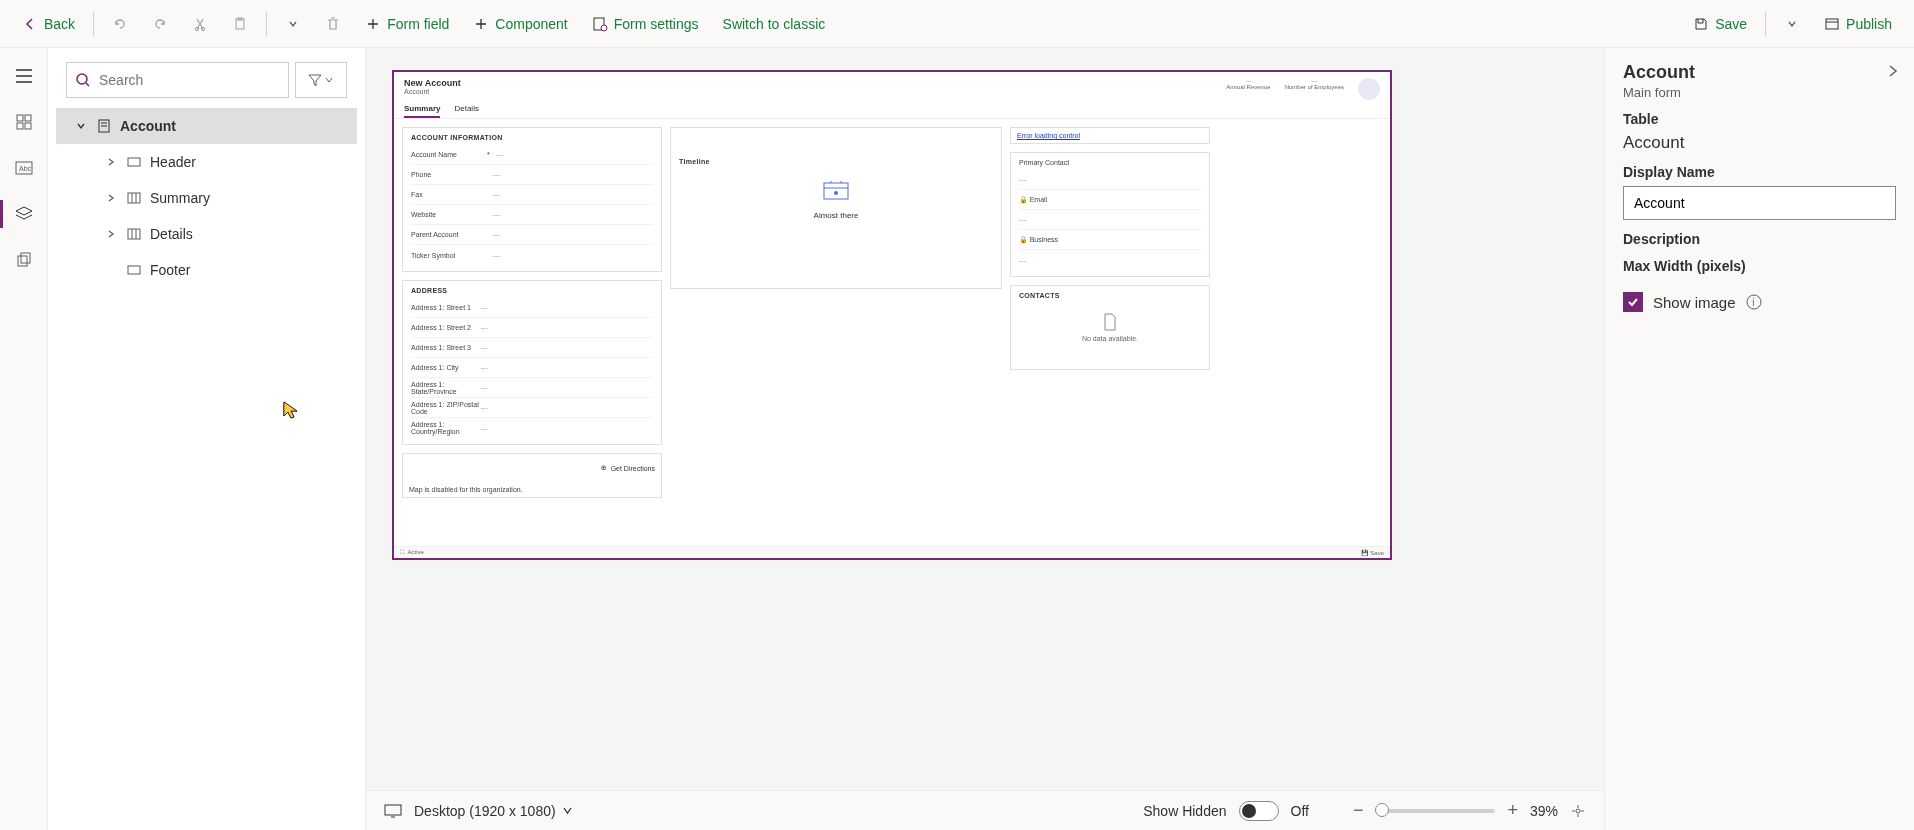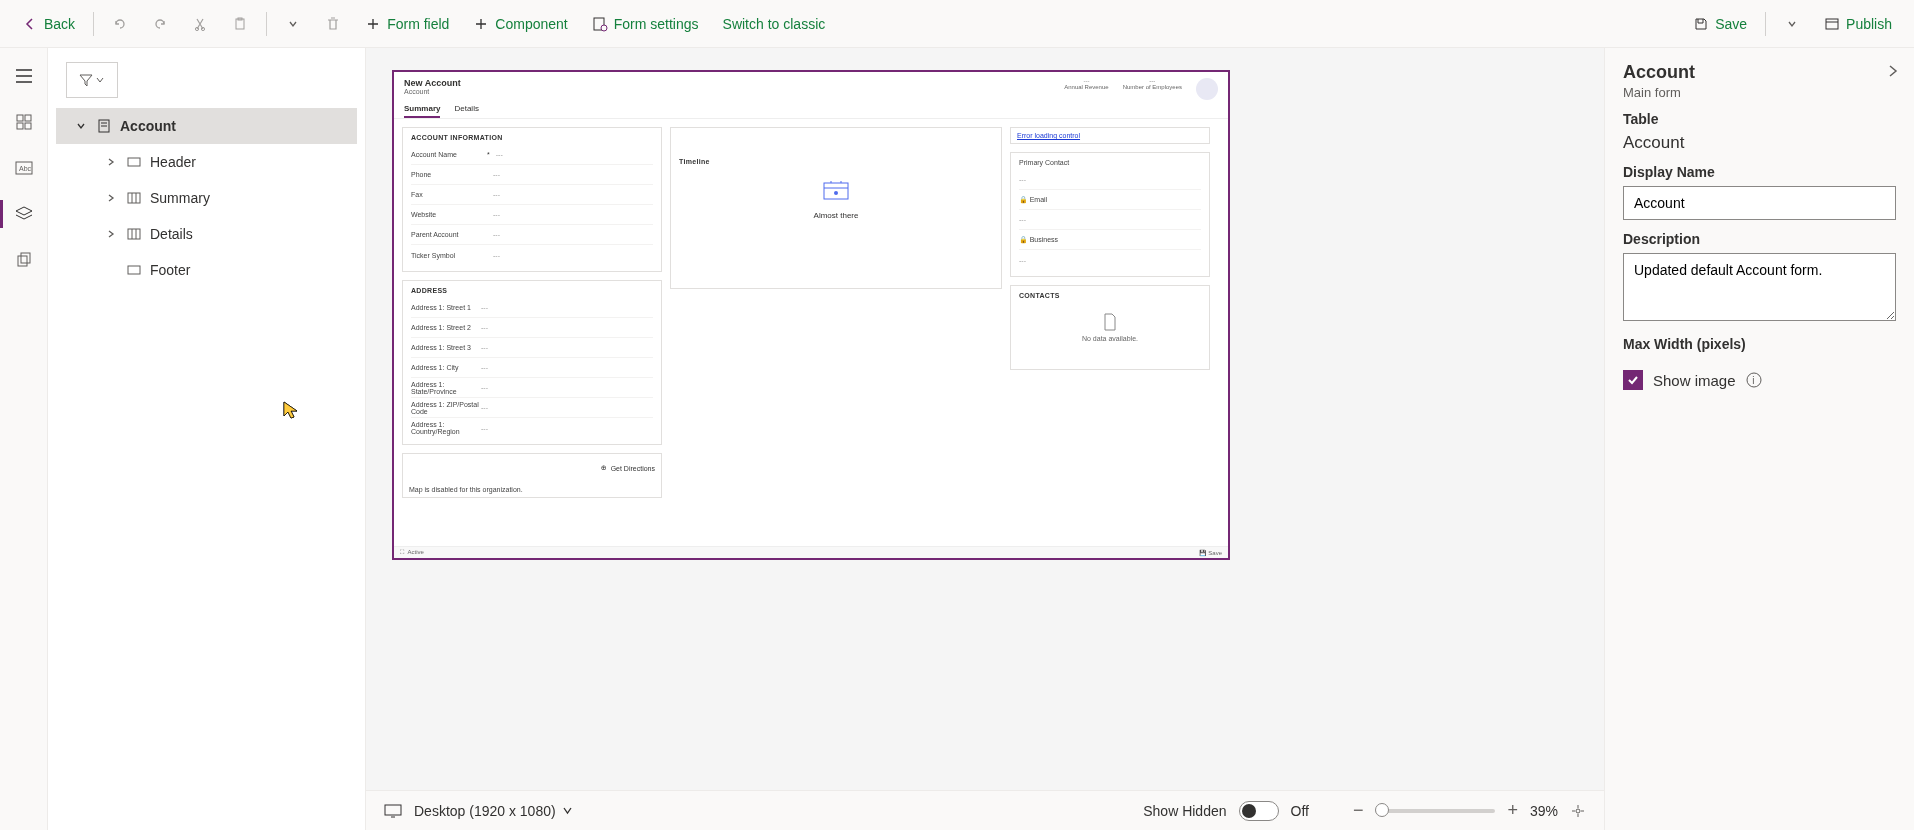--- a/index.html
+++ b/index.html
@@ -27,21 +27,21 @@
 .tp-search input { border: none; outline: none; flex: 1; font-size: 14px; background: transparent; }
 .tp-filter { width: 52px; height: 36px; border: 1px solid #d2d0ce; display: flex; align-items: center; justify-content: center; gap: 2px; cursor: pointer; }
 .tree-item { display: flex; align-items: center; height: 36px; padding-left: 18px; gap: 8px; cursor: pointer; font-size: 14px; }
 .tree-item.selected { background: #e1dfdd; font-weight: 600; }
 .tree-item .chev { width: 14px; display: inline-flex; justify-content: center; }
 .tree-item.child { padding-left: 48px; }
 .tree-item .tic { width: 16px; display: inline-flex; justify-content: center; }
 
 
 .canvas-wrap { position: absolute; left: 366px; right: 310px; top: 48px; bottom: 0; background: #f5f5f5; overflow: hidden; }
-.canvas { position: absolute; left: 26px; top: 22px; width: 838px; height: 490px; background: #fff; border: 2px solid #742774; font-size: 8px; }
+.canvas { position: absolute; left: 26px; top: 22px; width: 1000px; height: 490px; background: #fff; border: 2px solid #742774; font-size: 8px; }
 .cv-head { padding: 6px 10px 0 10px; display: flex; justify-content: space-between; }
 .cv-title { font-size: 9px; font-weight: 600; }
 .cv-sub { font-size: 7px; color: #666; }
 .cv-metrics { display: flex; gap: 14px; font-size: 6px; color: #666; text-align: center; }
 .cv-metrics .m .v { color: #888; }
 .cv-tabs { display: flex; gap: 14px; padding: 4px 10px 0 10px; font-size: 8px; border-bottom: 1px solid #eee; }
 .cv-tab { padding-bottom: 3px; cursor: pointer; }
 .cv-tab.active { border-bottom: 2px solid #742774; font-weight: 600; }
 .cv-body { display: flex; gap: 8px; padding: 8px; }
 .cv-col { display: flex; flex-direction: column; gap: 8px; }
@@ -237,20 +237,27 @@
   <div class="rail-btn">
     <svg width="16" height="16" viewBox="0 0 16 16">
         <rect x="2" y="4" width="9" height="10" stroke="#605e5c" fill="none"></rect>
         <rect x="5" y="1" width="9" height="10" stroke="#605e5c" fill="none"></rect>
       </svg>
   </div>
 </div>
 
 <div class="treepanel">
   <div class="tp-search-row">
+    <div class="tp-search">
+      <svg width="16" height="16" viewBox="0 0 16 16">
+          <circle cx="7" cy="7" r="5" stroke="#742774" fill="none" stroke-width="1.5"></circle>
+          <path d="M11 11 L14 14" stroke="#742774" stroke-width="1.5"></path>
+        </svg>
+      <input type="text" placeholder="Search" style="">
+    </div>
     <div class="tp-filter">
       <svg width="14" height="14" viewBox="0 0 14 14">
           <path d="M1 2 L13 2 L8 8 L8 13 L6 11 L6 8 Z" stroke="#605e5c" fill="none"></path>
         </svg>
       <svg width="10" height="10" viewBox="0 0 10 10">
           <path d="M2 3 L5 7 L8 3" stroke="#605e5c" fill="none"></path>
         </svg>
     </div>
   </div>
 
@@ -511,21 +518,20 @@
         <path d="M4 2 L10 7 L4 12" stroke="#605e5c" fill="none" stroke-width="1.5"></path>
       </svg>
   </span>
   <h2>Account</h2>
   <div class="subt">Main form</div>
   <div class="plabel">Table</div>
   <div class="pvalue">Account</div>
   <div class="plabel">Display Name</div>
   <input class="pinput" value="Account" style="">
   <div class="plabel">Description</div>
-  <textarea class="ptextarea" style="">Updated default Account form.</textarea>
   <div class="plabel">Max Width (pixels)</div>
   <div class="pcheck-row">
     <span class="pcheck">
       <svg width="12" height="12" viewBox="0 0 12 12">
           <path d="M2 6 L5 9 L10 3" stroke="#fff" fill="none" stroke-width="2"></path>
         </svg>
     </span>
     <span style="font-size:15px">Show image</span>
     <span style="cursor:pointer">
         <svg width="16" height="16" viewBox="0 0 16 16">

